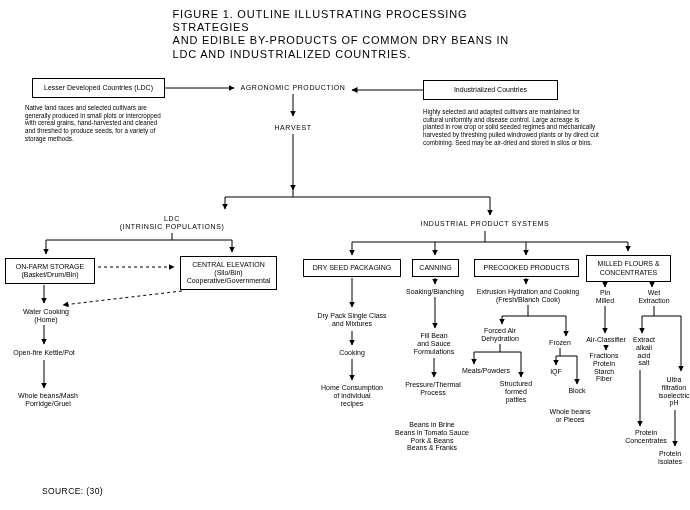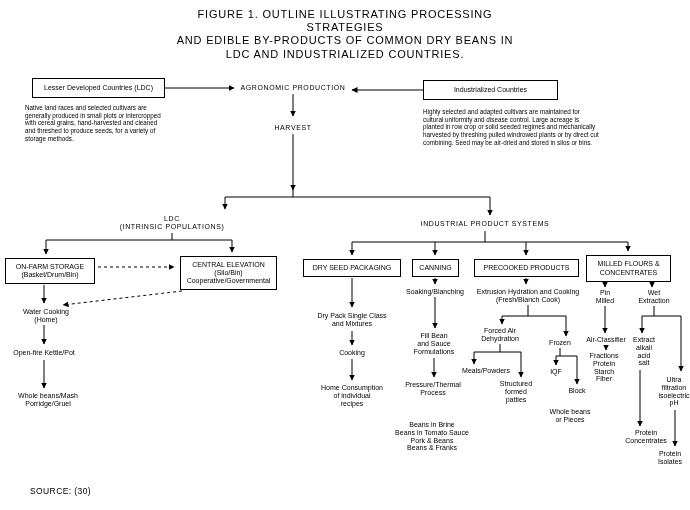--- a/index.html
+++ b/index.html
@@ -7,23 +7,23 @@
         font-family:"Liberation Sans", sans-serif;color:#000;overflow:hidden;}
   .lbl{position:absolute;font-size:7px;line-height:1.12;text-align:center;
        white-space:pre-line;transform:translateX(-50%);}
   .caps{letter-spacing:.6px;}
   .box{position:absolute;border:1px solid #000;display:flex;align-items:center;
        justify-content:center;text-align:center;font-size:7px;line-height:1.15;
        white-space:pre-line;box-sizing:border-box;background:#fff;}
   .para{position:absolute;font-size:6.3px;line-height:1.22;text-align:left;
         white-space:pre-line;}
   .title{position:absolute;left:345px;top:8px;transform:translateX(-50%);
-         font-size:11px;line-height:1.2;letter-spacing:.8px;text-align:center;
+         font-size:11px;line-height:1.2;letter-spacing:.8px;
          white-space:pre-line;}
-  .src{position:absolute;left:30px;top:486px;font-size:8.5px;letter-spacing:.4px;}
+  .src{position:absolute;left:42px;top:486px;font-size:8.5px;letter-spacing:.4px;}
   svg{position:absolute;left:0;top:0;}
 </style>
 </head>
 <body>
 
 <div id="page">
 
   <svg width="690" height="510">
     <defs>
       <marker id="ah" markerWidth="7" markerHeight="7" refX="5.5" refY="3" orient="auto" markerUnits="userSpaceOnUse">

